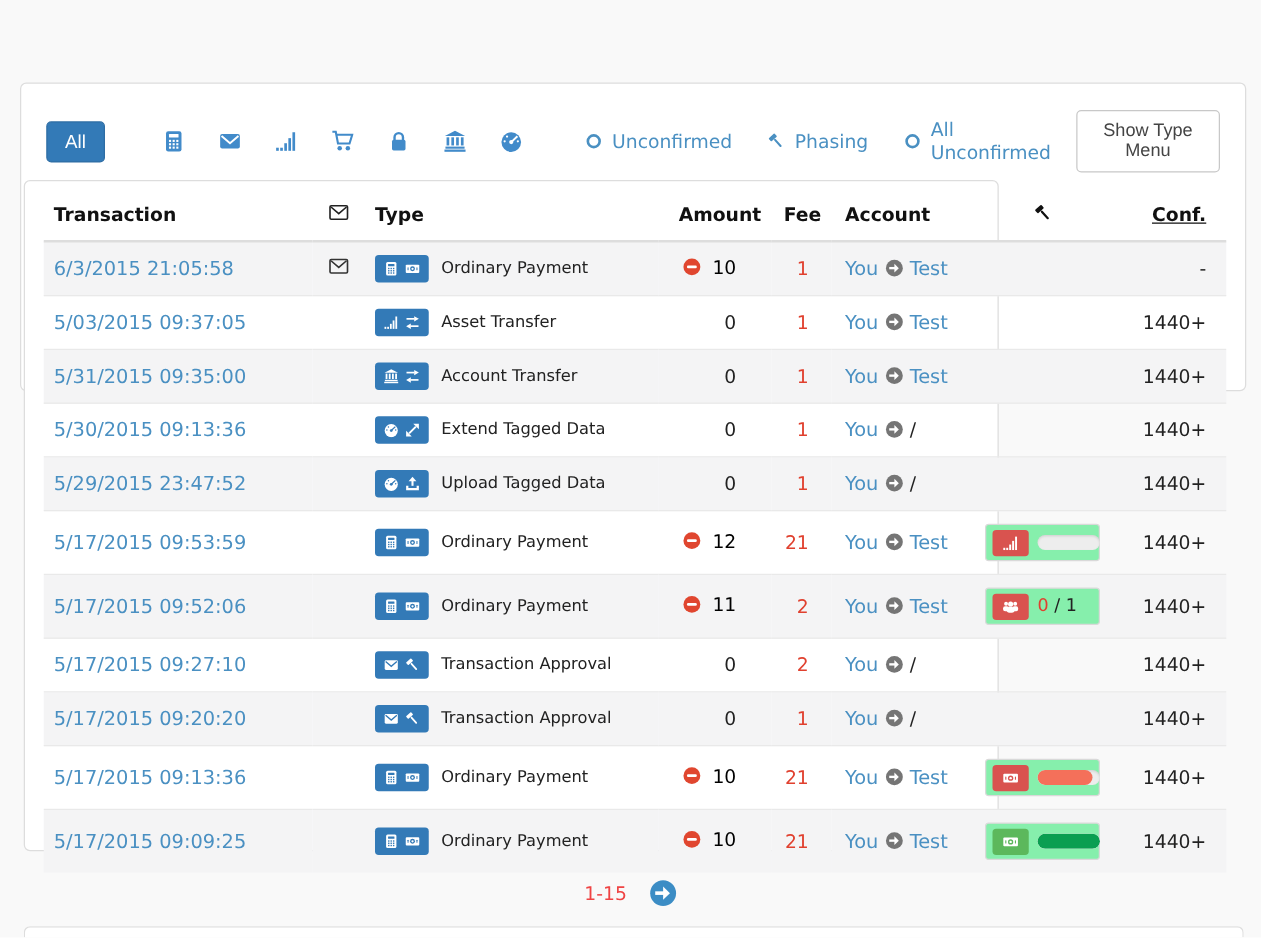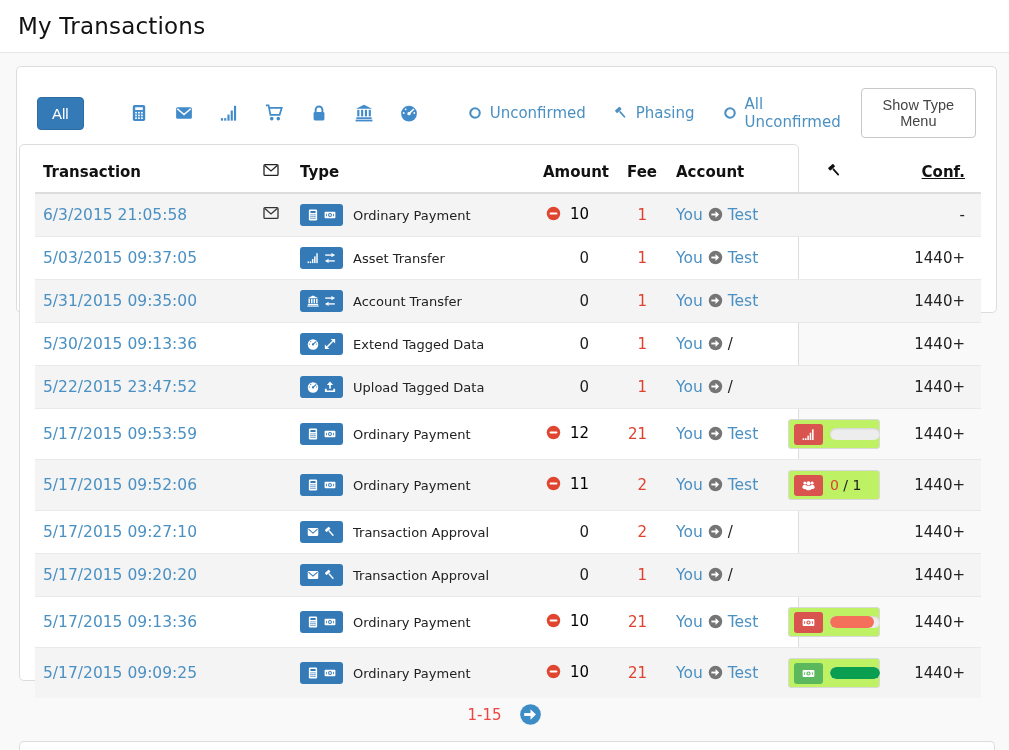--- a/index.html
+++ b/index.html
@@ -65,21 +65,21 @@
   .amt { display:inline-flex; align-items:center; gap:9px; color:#222; }
   .amt.neg { color:#000000; }
   .minus { display:inline-flex; color:#e0462f; }
   .minus svg { width:15px; height:15px; }
   .c-fee { text-align:right; padding-right:18px; color:#e0402e; }
   .c-acct { padding-left:11px; white-space:nowrap; }
   .acct-arrow { display:inline-flex; color:#757575; vertical-align:-2px; margin:0 5px; }
   .acct-arrow svg { width:15px; height:15px; }
   .slash { color:#222; }
   .c-phasing { text-align:center; }
-  .pw { display:inline-flex; align-items:center; gap:7px; background:#bef264; border:1px solid #d9d9d9;
+  .pw { display:inline-flex; align-items:center; gap:7px; background:#86efac; border:1px solid #d9d9d9;
     border-radius:3px; padding:3px 5px; width:92px; height:30px; cursor:pointer; }
   .pw-badge { display:inline-flex; align-items:center; justify-content:center; width:29px; height:21px;
     border-radius:3px; color:#fff; flex:none; }
   .pw-badge svg { width:13px; height:13px; }
   .pw-bar { position:relative; width:50px; height:12px; border-radius:6px; background:#ededed;
     box-shadow:inset 0 1px 2px rgba(0,0,0,.12); overflow:hidden; flex:none; }
   .pw-fill { position:absolute; left:0; top:0; bottom:0; border-radius:6px; }
   .pw-count { font-size:14px; color:#222; white-space:nowrap; }
   .pw-cur { color:#e0402e; }
   .c-conf { text-align:right; padding-right:16px; color:#222; }
@@ -93,23 +93,20 @@
 
   
   .bottom-panel-edge { position:absolute; left:19px; top:741px; width:976px; height:9px;
     background:#fff; border:1px solid #ddd; border-bottom:none; border-radius:5px 5px 0 0; }
 </style>
 </head>
 <body>
 
 <div id="app">
 
-  <div class="topbar">
-    <div class="page-title">My Transactions</div>
-  </div>
 
   <div class="filter-panel">
     <div class="filter-row">
       <button class="btn-all">All</button>
       <div class="type-icons">
           <span class="filter-icon-btn">
             <svg xmlns="http://www.w3.org/2000/svg" viewBox="0 0 16 16" fill="currentColor">
               <rect x="2.5" y="0.8" width="11" height="14.4" rx="1.6"></rect>
               <rect x="4.6" y="2.8" width="6.8" height="2.6" rx="0.4" fill="var(--bg,#fff)"></rect>
               <g fill="var(--bg,#fff)">
@@ -405,21 +402,21 @@
                 <svg xmlns="http://www.w3.org/2000/svg" viewBox="0 0 16 16" fill="currentColor">
                   <circle cx="8" cy="8" r="7.2"></circle>
                   <rect x="3.6" y="7" width="5.4" height="2" fill="#fff"></rect>
                   <polygon points="8,4.3 11.8,8 8,11.7" fill="#fff"></polygon>
                 </svg>
               </span><span class="slash">/</span></td>
     <td class="c-phasing"></td>
     <td class="c-conf">1440+</td>
   </tr>
           <tr>
-    <td class="c-date"><a class="lnk">5/22/2015 23:47:52</a></td>
+    <td class="c-date"><a class="lnk">5/29/2015 23:47:52</a></td>
     <td class="c-msg"></td>
     <td class="c-type"><span class="type-badge">
                 <span style="display:inline-flex">
                   <svg xmlns="http://www.w3.org/2000/svg" viewBox="0 0 16 16" fill="currentColor">
                     <circle cx="8" cy="8.6" r="7"></circle>
                     <line x1="8" y1="8.6" x2="12.4" y2="4.4" stroke="var(--bg,#fff)" stroke-width="1.4"></line>
                     <circle cx="8" cy="8.6" r="1.5" fill="var(--bg,#fff)"></circle>
                     <circle cx="3.3" cy="8" r="0.8" fill="var(--bg,#fff)"></circle>
                     <circle cx="5" cy="4.7" r="0.8" fill="var(--bg,#fff)"></circle>
                     <circle cx="12.7" cy="8" r="0.8" fill="var(--bg,#fff)"></circle>

